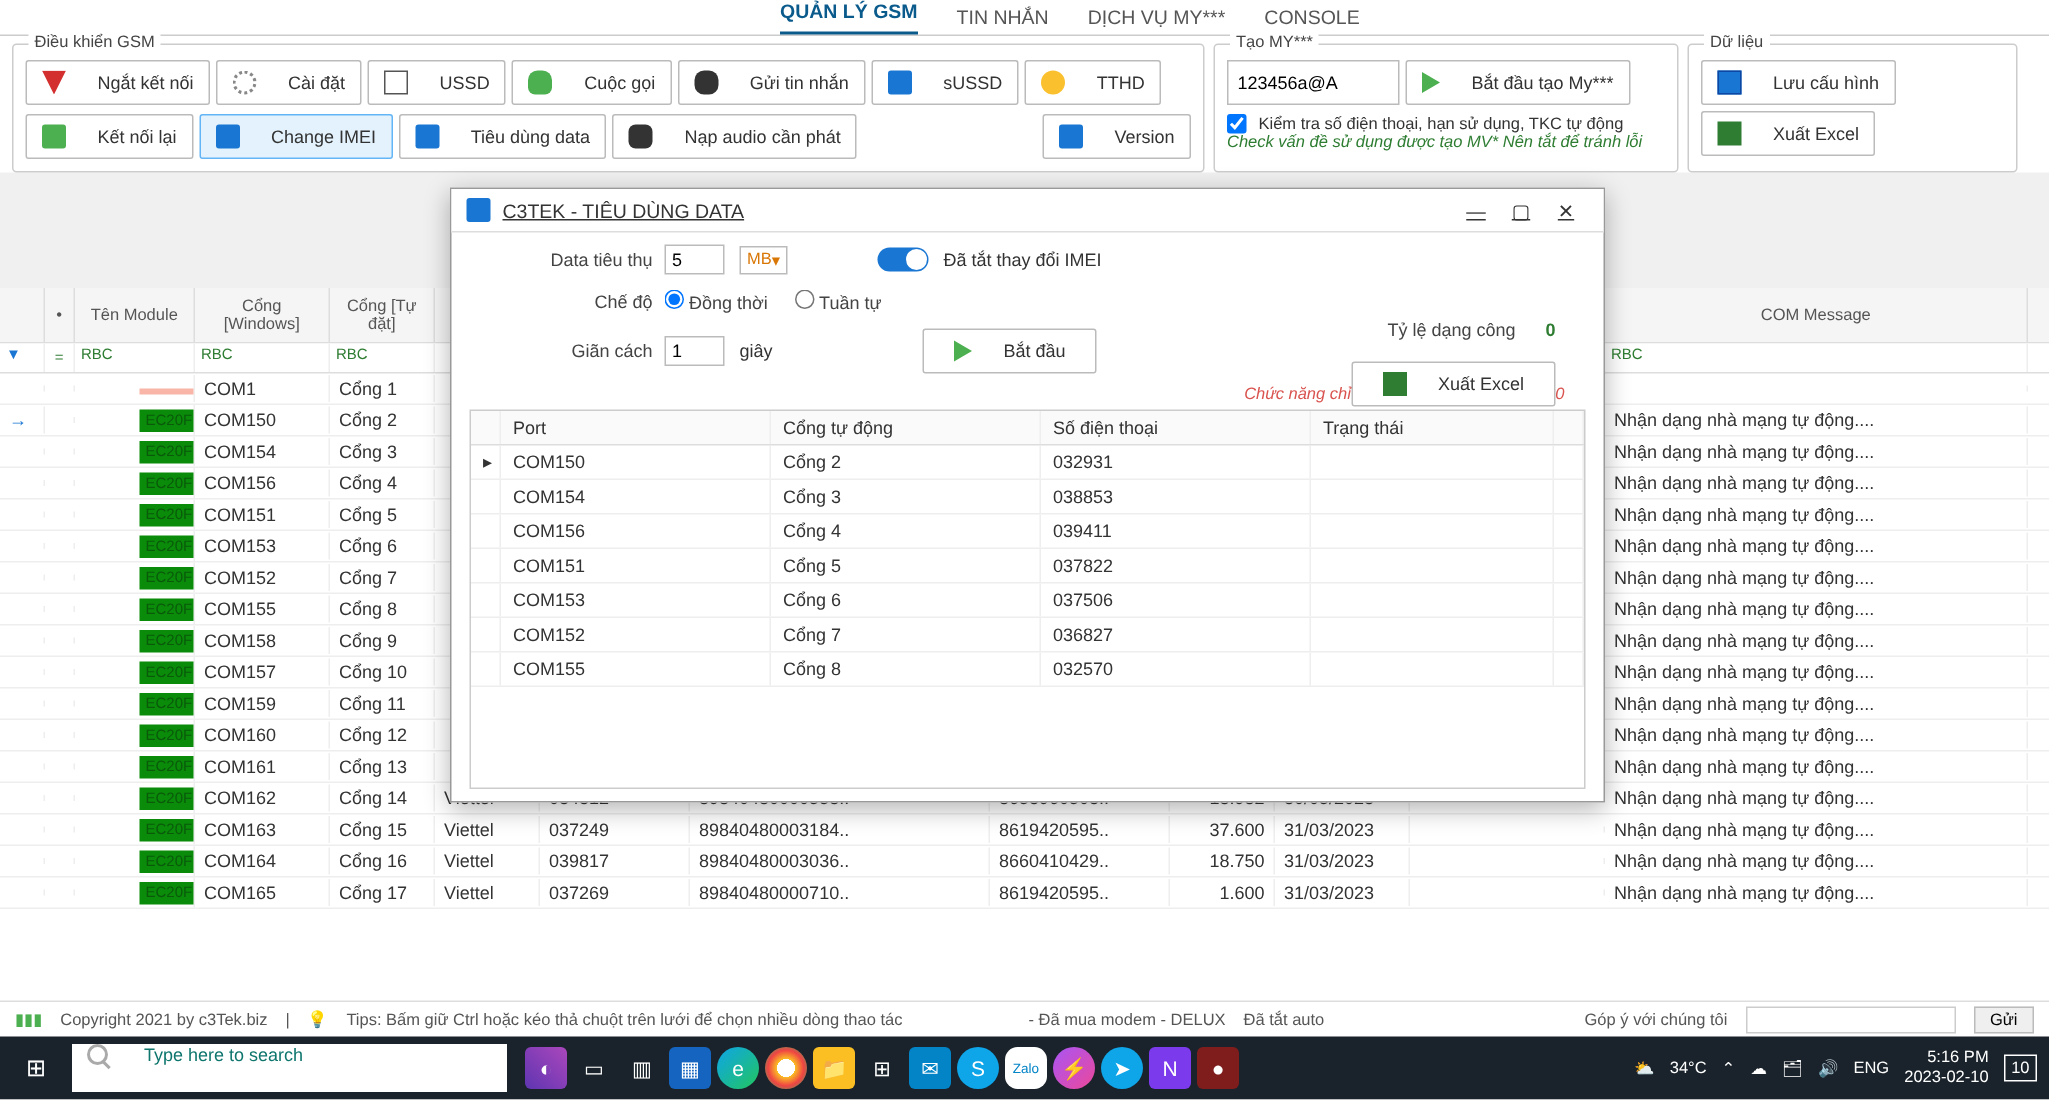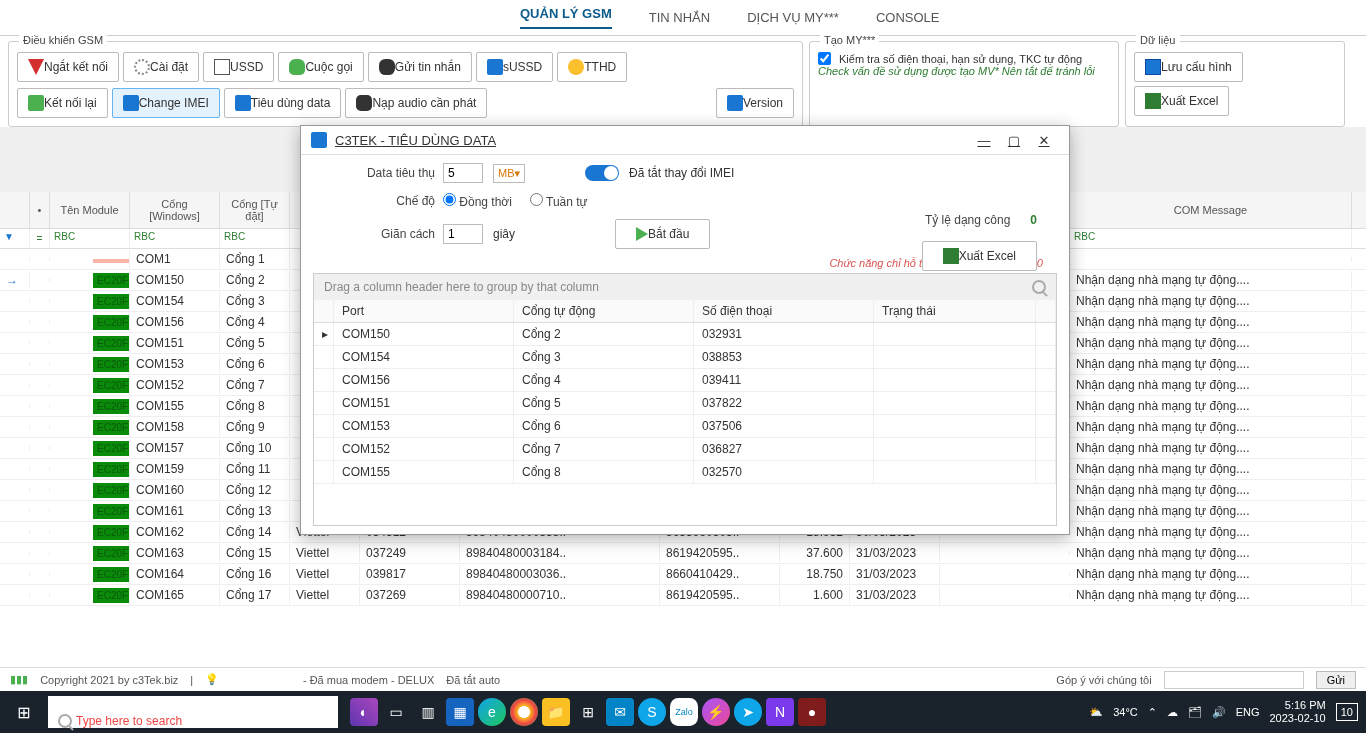--- a/index.html
+++ b/index.html
@@ -1,32 +1,32 @@
 <!DOCTYPE html>
 <html><head>
 <meta charset="utf-8">
 <style>
 * { box-sizing: border-box; margin: 0; padding: 0; }
 body { font-family: 'Segoe UI', Tahoma, sans-serif; font-size: 12px; background: #f0f0f0; width: 1366px; height: 733px; overflow: hidden; position: relative; color: #333; }
 
 
-.top-tabs { height: 36px; display: flex; background: #fff; border-bottom: 1px solid #ccc; align-items: center; padding-left: 520px; gap: 37px; font-size: 13px; }
+.top-tabs { height: 24px; display: flex; background: #fff; border-bottom: 1px solid #ccc; align-items: center; padding-left: 520px; gap: 26px; font-size: 13px; }
 .top-tab { cursor: pointer; color: #555; }
 .top-tab.active { color: #0a5a8c; font-weight: 600; border-bottom: 2px solid #0a5a8c; padding-bottom: 6px; }
 
 
 .panels { display: flex; padding: 5px 8px 0 8px; gap: 6px; background: #fff; }
 .panel { border: 1px solid #ccc; border-radius: 3px; padding: 4px 8px 8px 8px; position: relative; }
 .panel-title { position: absolute; top: -8px; left: 10px; background: #fff; padding: 0 4px; font-size: 11px; color: #444; }
 .gsm-panel { flex: 0 0 795px; }
 .tao-panel { flex: 0 0 310px; }
 .data-panel { flex: 0 0 220px; }
 
 .btn-row { display: flex; gap: 4px; flex-wrap: wrap; margin-top: 6px; }
-.btn { border: 1px solid #bbb; background: #fff; padding: 4px 10px; display: flex; align-items: center; gap: 0; cursor: pointer; font-size: 12px; height: 30px; border-radius: 2px; }
+.btn { border: 1px solid #bbb; background: #fff; padding: 4px 10px; display: flex; align-items: center; gap: 21px; cursor: pointer; font-size: 12px; height: 30px; border-radius: 2px; }
 .btn.active { background: #e3f2fd; border-color: #64b5f6; }
 .btn-ico { width: 16px; height: 16px; display: inline-block; }
 .ico-red { background: #d32f2f; clip-path: polygon(0 0, 100% 0, 50% 100%); }
 .ico-gear { border: 2px dotted #888; border-radius: 50%; }
 .ico-green { background: #4caf50; border-radius: 2px; }
 .ico-mic { background: #4caf50; border-radius: 40% 40% 30% 30%; }
 .ico-blue { background: #1976d2; border-radius: 2px; }
 .ico-play { width: 0; height: 0; border-left: 12px solid #4caf50; border-top: 7px solid transparent; border-bottom: 7px solid transparent; }
 .ico-save { background: #1976d2; border: 1px solid #0d47a1; }
 .ico-excel { background: #2e7d32; }
@@ -94,21 +94,21 @@
 
 
 .status-bar { position: absolute; bottom: 42px; left: 0; right: 0; height: 24px; background: #fff; border-top: 1px solid #ddd; display: flex; align-items: center; padding: 0 10px; font-size: 11px; color: #555; gap: 12px; }
 .status-bar .spacer { flex: 1; }
 .status-bar input { border: 1px solid #ccc; padding: 2px 4px; font-size: 11px; width: 140px; }
 .status-bar button { border: 1px solid #bbb; padding: 2px 10px; font-size: 11px; cursor: pointer; }
 
 
 .taskbar { position: absolute; bottom: 0; left: 0; right: 0; height: 42px; background: #1a232b; display: flex; align-items: center; color: #fff; font-size: 12px; }
 .taskbar .start { width: 48px; text-align: center; font-size: 16px; }
-.taskbar .search { background: #fff; color: #ef4444; width: 290px; height: 32px; display: flex; align-items: flex-end; padding: 0 10px; gap: 4px; margin-right: 10px; }
+.taskbar .search { background: #fff; color: #0f766e; width: 290px; height: 32px; display: flex; align-items: flex-start; padding: 0 10px; gap: 24px; margin-right: 10px; }
 .taskbar .tray { margin-left: auto; display: flex; align-items: center; gap: 10px; padding-right: 8px; font-size: 11px; }
 .tb-icon { width: 28px; height: 28px; border-radius: 4px; margin: 0 2px; display: flex; align-items: center; justify-content: center; font-size: 14px; }
 .time-block { text-align: right; line-height: 1.2; font-size: 11px; }
 .search-icon { width: 14px; height: 14px; border: 2px solid #aaa; border-radius: 50%; position: relative; }
 .search-icon::after { content:''; position:absolute; width:6px; height:2px; background:#aaa; bottom:-3px; right:-4px; transform:rotate(45deg); }
 </style>
 </head>
 <body>
 
 <div class="top-tabs">
@@ -170,20 +170,27 @@
         </div>
       <div class="btn" style="margin-left:auto;">
           <span class="btn-ico ico-blue"></span>
           <span>Version</span>
         </div>
     </div>
   </div>
 
   <div class="panel tao-panel">
     <span class="panel-title">Tạo MY***</span>
+    <div class="btn-row">
+      <input type="text" value="123456a@A" style="">
+      <div class="btn">
+          <span class="btn-ico ico-play"></span>
+          <span>Bắt đầu tạo My***</span>
+        </div>
+    </div>
     <div class="chk-row">
       <input type="checkbox" checked="" style="">
       <span>Kiểm tra số điện thoại, hạn sử dụng, TKC tự động</span>
     </div>
     <div class="hint">Check vấn đề sử dụng được tạo MV*  Nên tắt để tránh lỗi</div>
   </div>
 
   <div class="panel data-panel">
     <span class="panel-title">Dữ liệu</span>
     <div class="btn-row">
@@ -534,24 +541,20 @@
       <div class="modal-right">
         <div style="margin-bottom:14px;"><span class="rate-label">Tỷ lệ dạng công</span><span class="rate-val">0</span></div>
         <div class="btn" style="display:inline-flex;padding:8px 20px;">
             <span class="btn-ico ico-excel"></span>
             <span>Xuất Excel</span>
           </div>
       </div>
     </div>
     <div class="modal-note">Chức năng chỉ hỗ trợ module Quectel EC20</div>
     <div class="modal-grid-wrap">
-      <div class="modal-group-hint">
-        <span>Drag a column header here to group by that column</span>
-        <span class="search-icon"></span>
-      </div>
       <div class="modal-thead">
         <div class="mc mc0"></div>
         <div class="mc mc1">Port</div>
         <div class="mc mc2">Cổng tự động</div>
         <div class="mc mc3">Số điện thoại</div>
         <div class="mc mc4">Trạng thái</div>
         <div class="mc mc5"></div>
       </div>
       <div class="modal-tbody" id="modal-tbody">
           <div class="modal-row">
@@ -613,20 +616,21 @@
         </div>
     </div>
   </div>
 </div>
 
 <div class="status-bar">
   <span style="color:#4caf50;">▮▮▮</span>
   <span>Copyright 2021 by c3Tek.biz</span>
   <span>|</span>
   <span style="color:#d9a600;">💡</span>
+  <span>Tips: Bấm giữ Ctrl hoặc kéo thả chuột trên lưới để chọn nhiều dòng thao tác</span>
   <span style="width:60px;"></span>
   <span>- Đã mua modem - DELUX</span>
   <span>Đã tắt auto</span>
   <span class="spacer"></span>
   <span>Góp ý với chúng tôi</span>
   <input type="text" style="">
   <button>Gửi</button>
 </div>
 
 <div class="taskbar">

